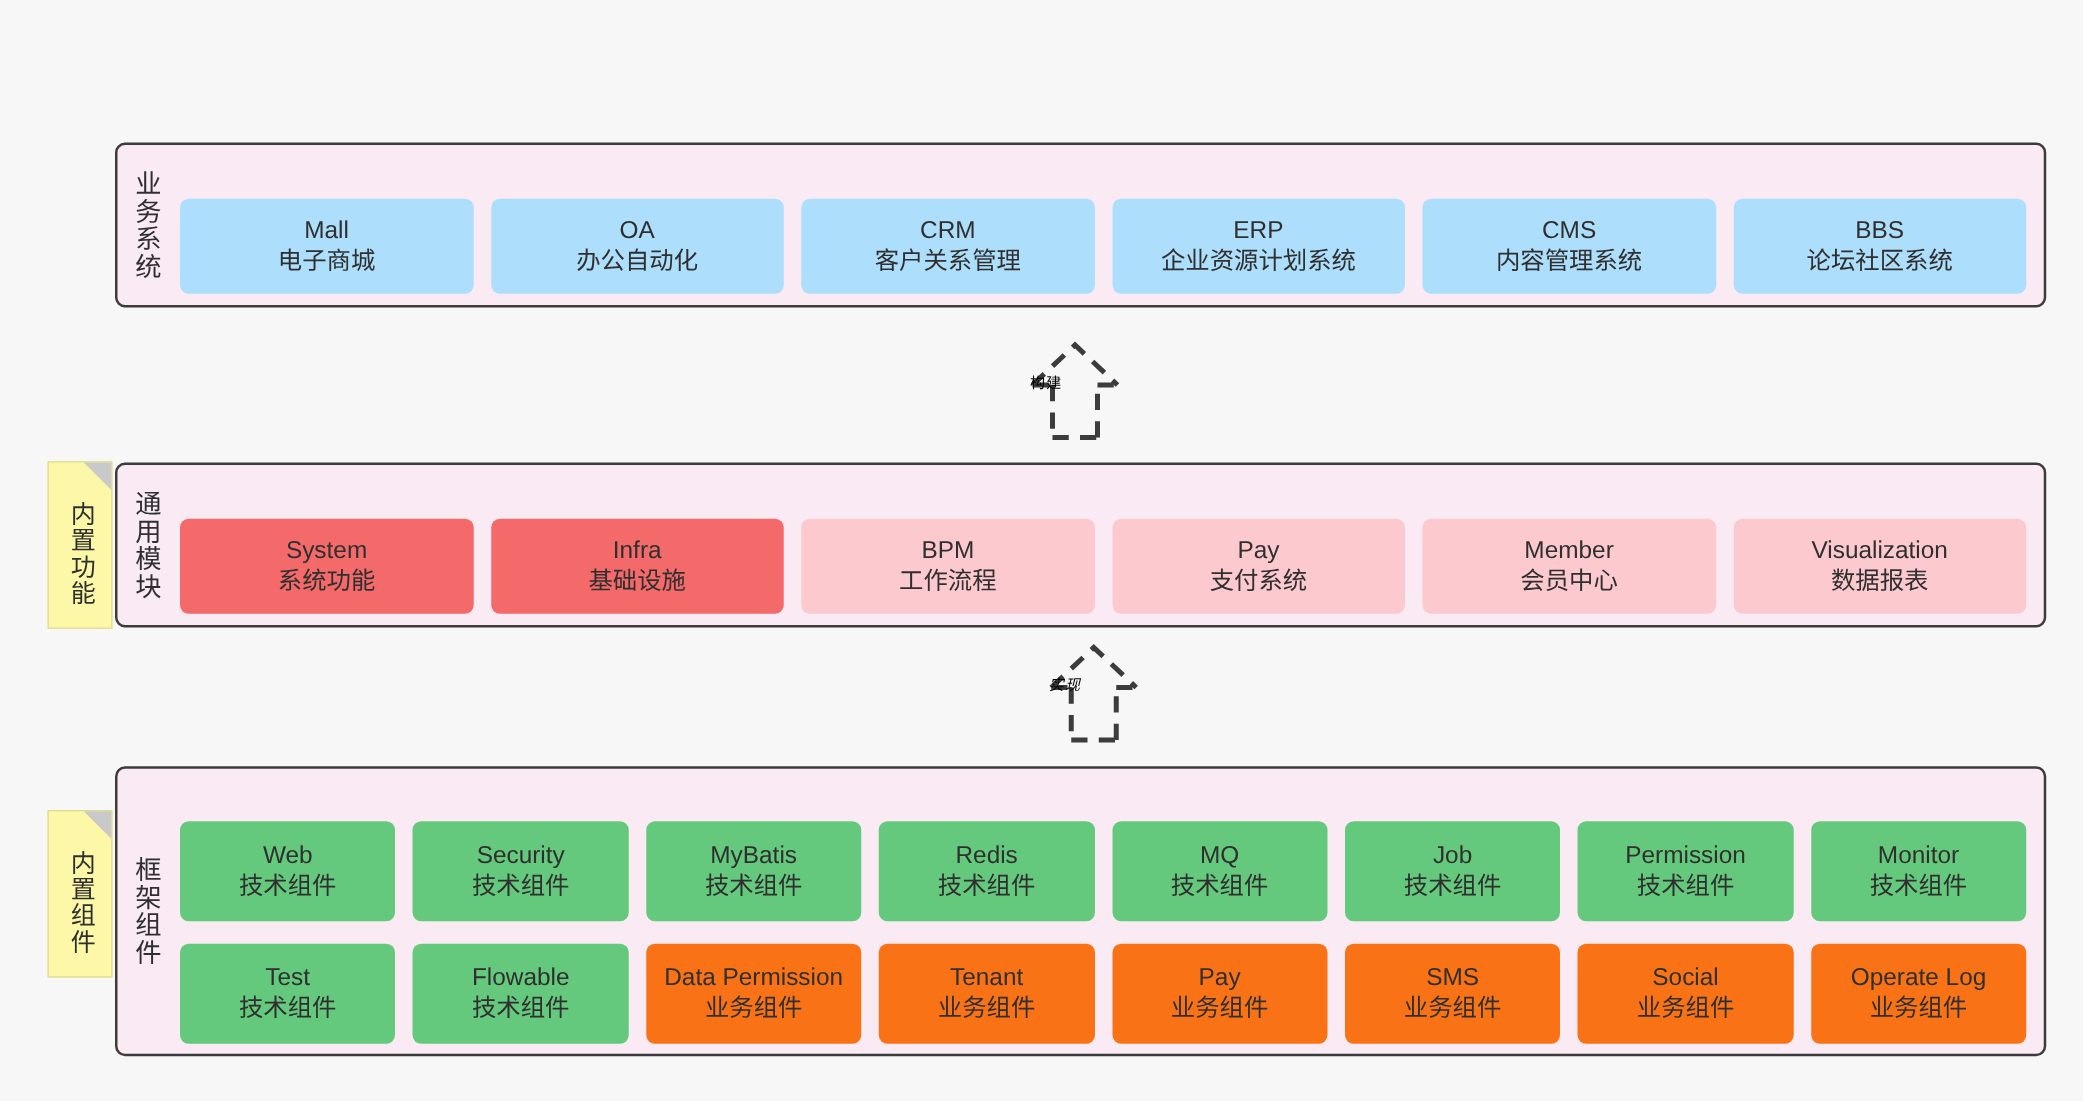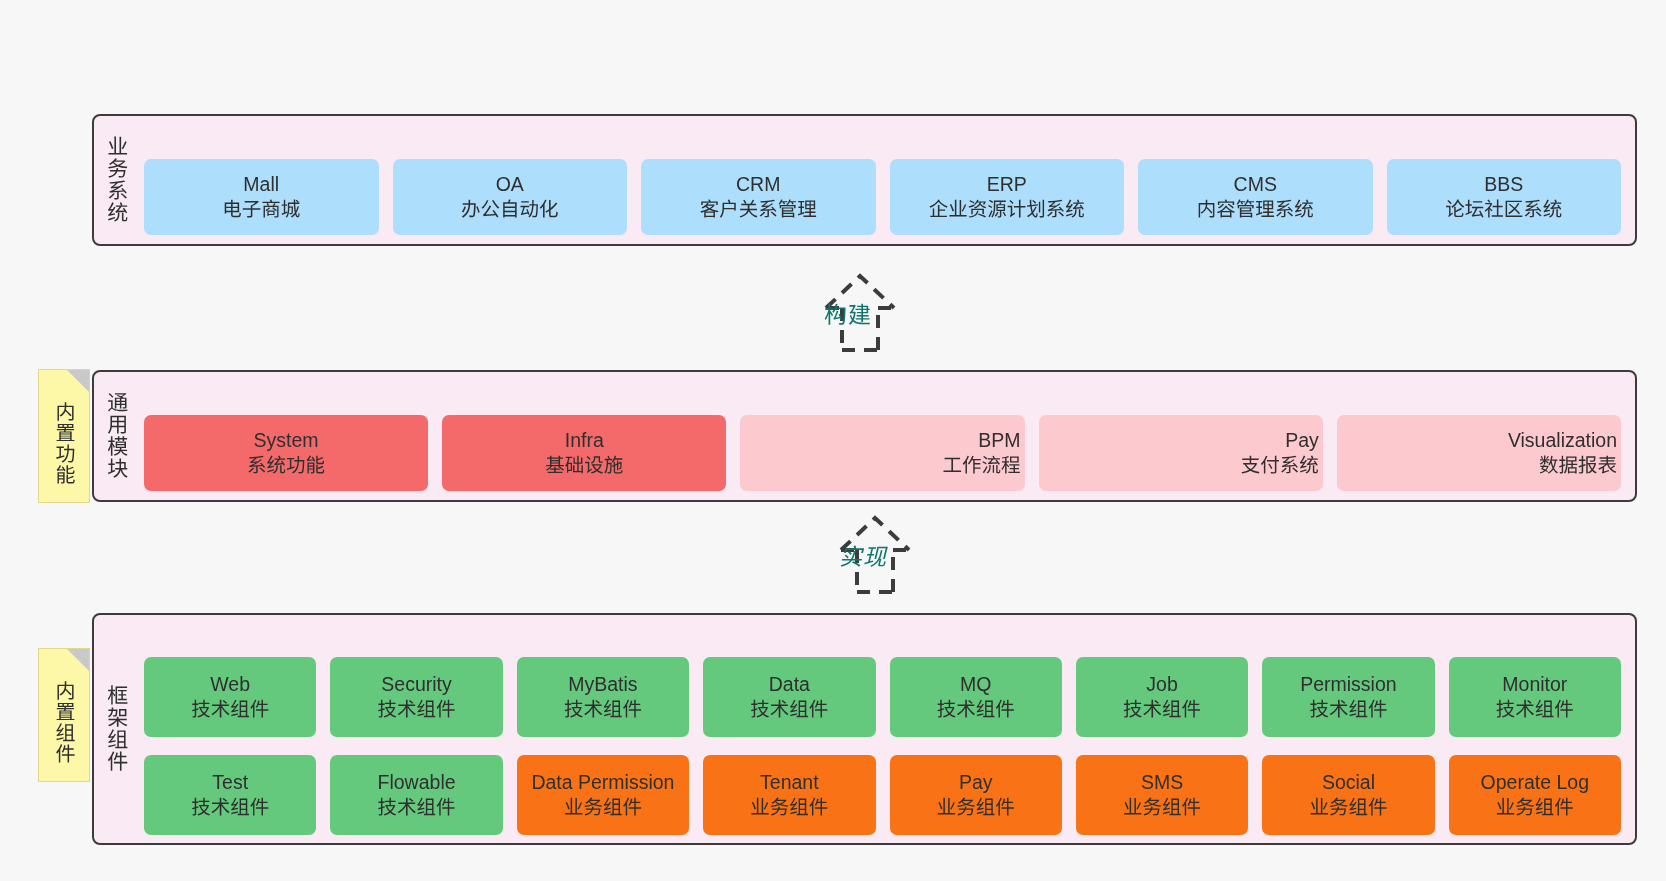--- a/index.html
+++ b/index.html
@@ -73,21 +73,21 @@
     line-height: 1.3;
     color: #2f2f2f;
     padding: 6px 4px;
   }
   .card .t1 { display: block; }
   .card .t2 { display: block; }
 
   
   .c-blue        { background: #addefb; }
   .c-red         { background: #f46a6a; }
-  .c-pink        { background: #fcc9cf; align-items: flex-end; }
+  .c-pink        { background: #fcc9cf; }
   .c-green-dark  { background: #65c97d; }
   .c-green-light { background: #f97316; }
 
   
   #layer-business { left: 92px;  top: 114px; width: 1545px; height: 132px; }
   #layer-business .card-row { height: 76px; }
 
   #layer-modules  { left: 92px;  top: 370px; width: 1545px; height: 132px; }
   #layer-modules .card-row { height: 76px; }
 
@@ -125,22 +125,22 @@
   #sticky-framework { left: 38px; top: 648px; width: 52px; height: 134px; }
 
   
   .connector {
     position: absolute;
     pointer-events: none;
   }
   .connector svg { display: block; overflow: visible; }
   .connector-label {
     position: absolute;
-    font-size: 23px;
-    color: #0f766e;
+    font-size: 12px;
+    color: #000000;
     background: transparent;
     white-space: nowrap;
     letter-spacing: 1px;
   }
   #conn-build   { left: 780px; top: 258px; width: 160px; height: 100px; }
   #conn-build   .connector-label { left: 44px; top: 38px; }
   #conn-impl    { left: 795px; top: 500px; width: 160px; height: 100px; font-style: italic; }
   #conn-impl    .connector-label { left: 44px; top: 38px; }
 </style>
 </head>
@@ -206,20 +206,24 @@
         </div>
         <div class="card c-pink">
           <span class="t1">BPM</span>
           <span class="t2">工作流程</span>
         </div>
         <div class="card c-pink">
           <span class="t1">Pay</span>
           <span class="t2">支付系统</span>
         </div>
         <div class="card c-pink">
+          <span class="t1">Member</span>
+          <span class="t2">会员中心</span>
+        </div>
+        <div class="card c-pink">
           <span class="t1">Visualization</span>
           <span class="t2">数据报表</span>
         </div>
       </div>
     </div>
   </div>
 
   <div class="connector" id="conn-impl">
     <svg width="160" height="100" viewBox="0 0 160 100">
       <path d="M 46 50 L 80 18 L 114 50" fill="none" stroke="#3c3c3c" stroke-width="4" stroke-dasharray="13,9" stroke-linecap="butt"></path>
@@ -243,21 +247,21 @@
         </div>
         <div class="card c-green-dark">
           <span class="t1">Security</span>
           <span class="t2">技术组件</span>
         </div>
         <div class="card c-green-dark">
           <span class="t1">MyBatis</span>
           <span class="t2">技术组件</span>
         </div>
         <div class="card c-green-dark">
-          <span class="t1">Data</span>
+          <span class="t1">Redis</span>
           <span class="t2">技术组件</span>
         </div>
         <div class="card c-green-dark">
           <span class="t1">MQ</span>
           <span class="t2">技术组件</span>
         </div>
         <div class="card c-green-dark">
           <span class="t1">Job</span>
           <span class="t2">技术组件</span>
         </div>

